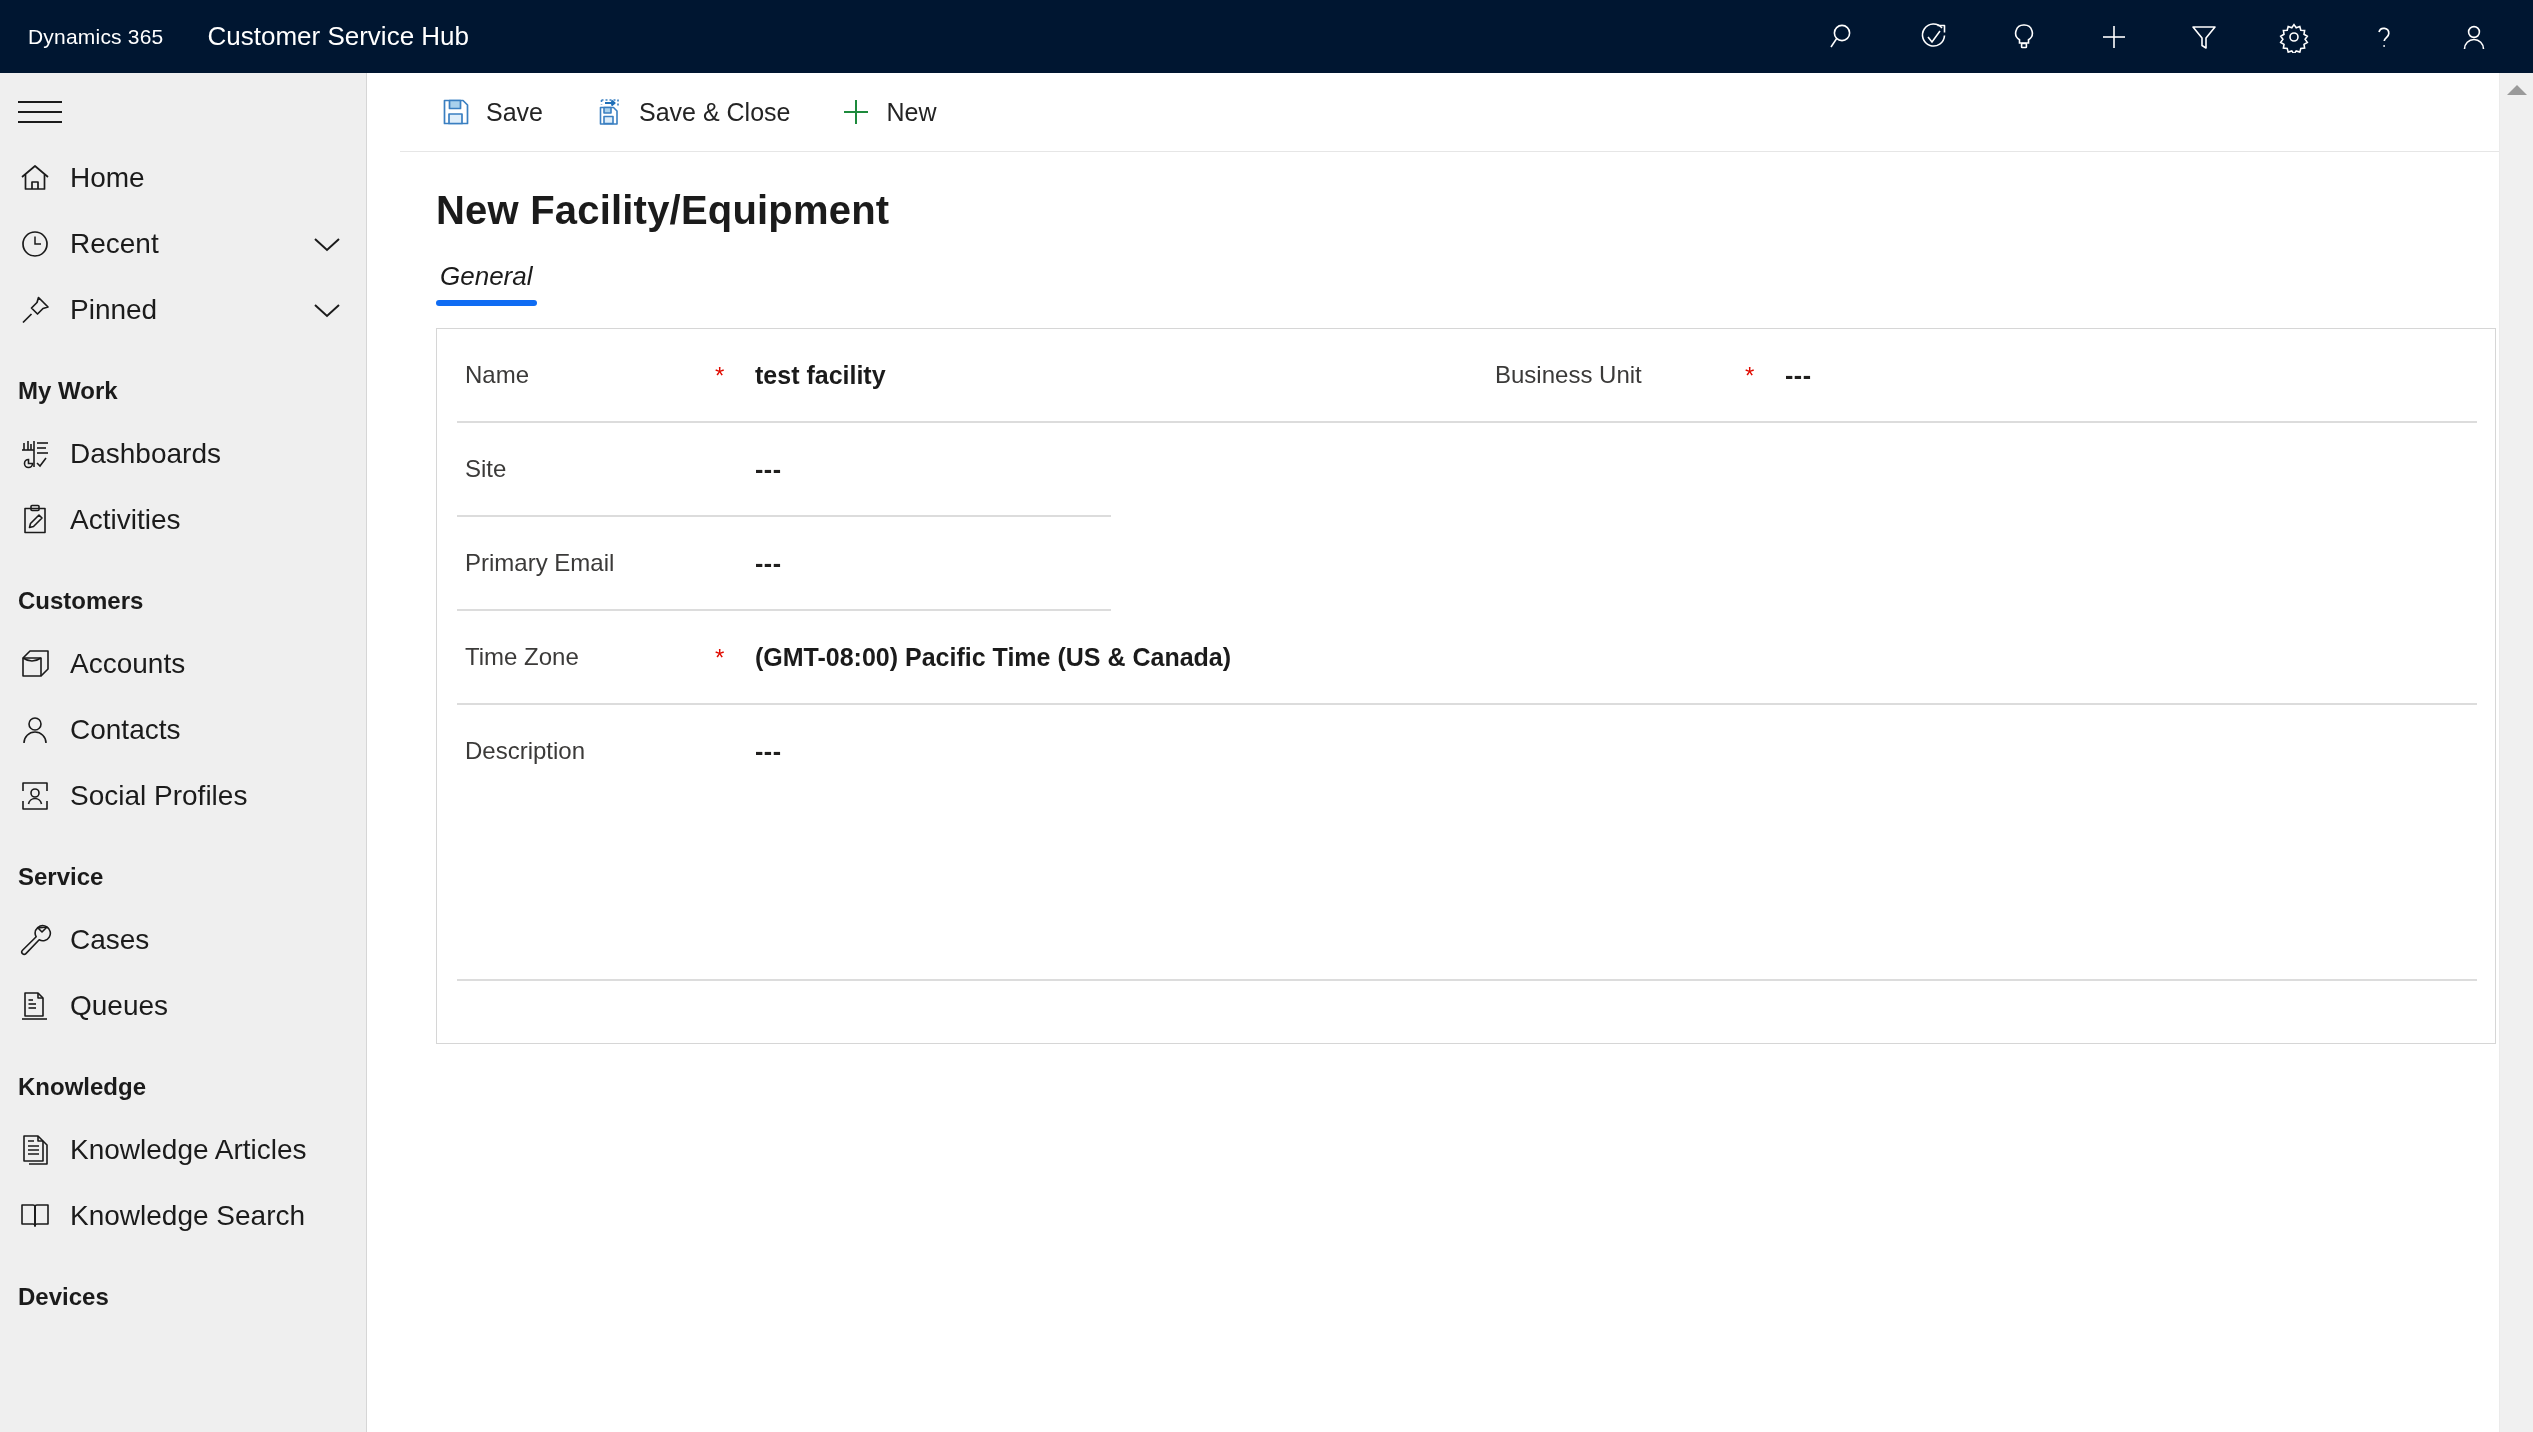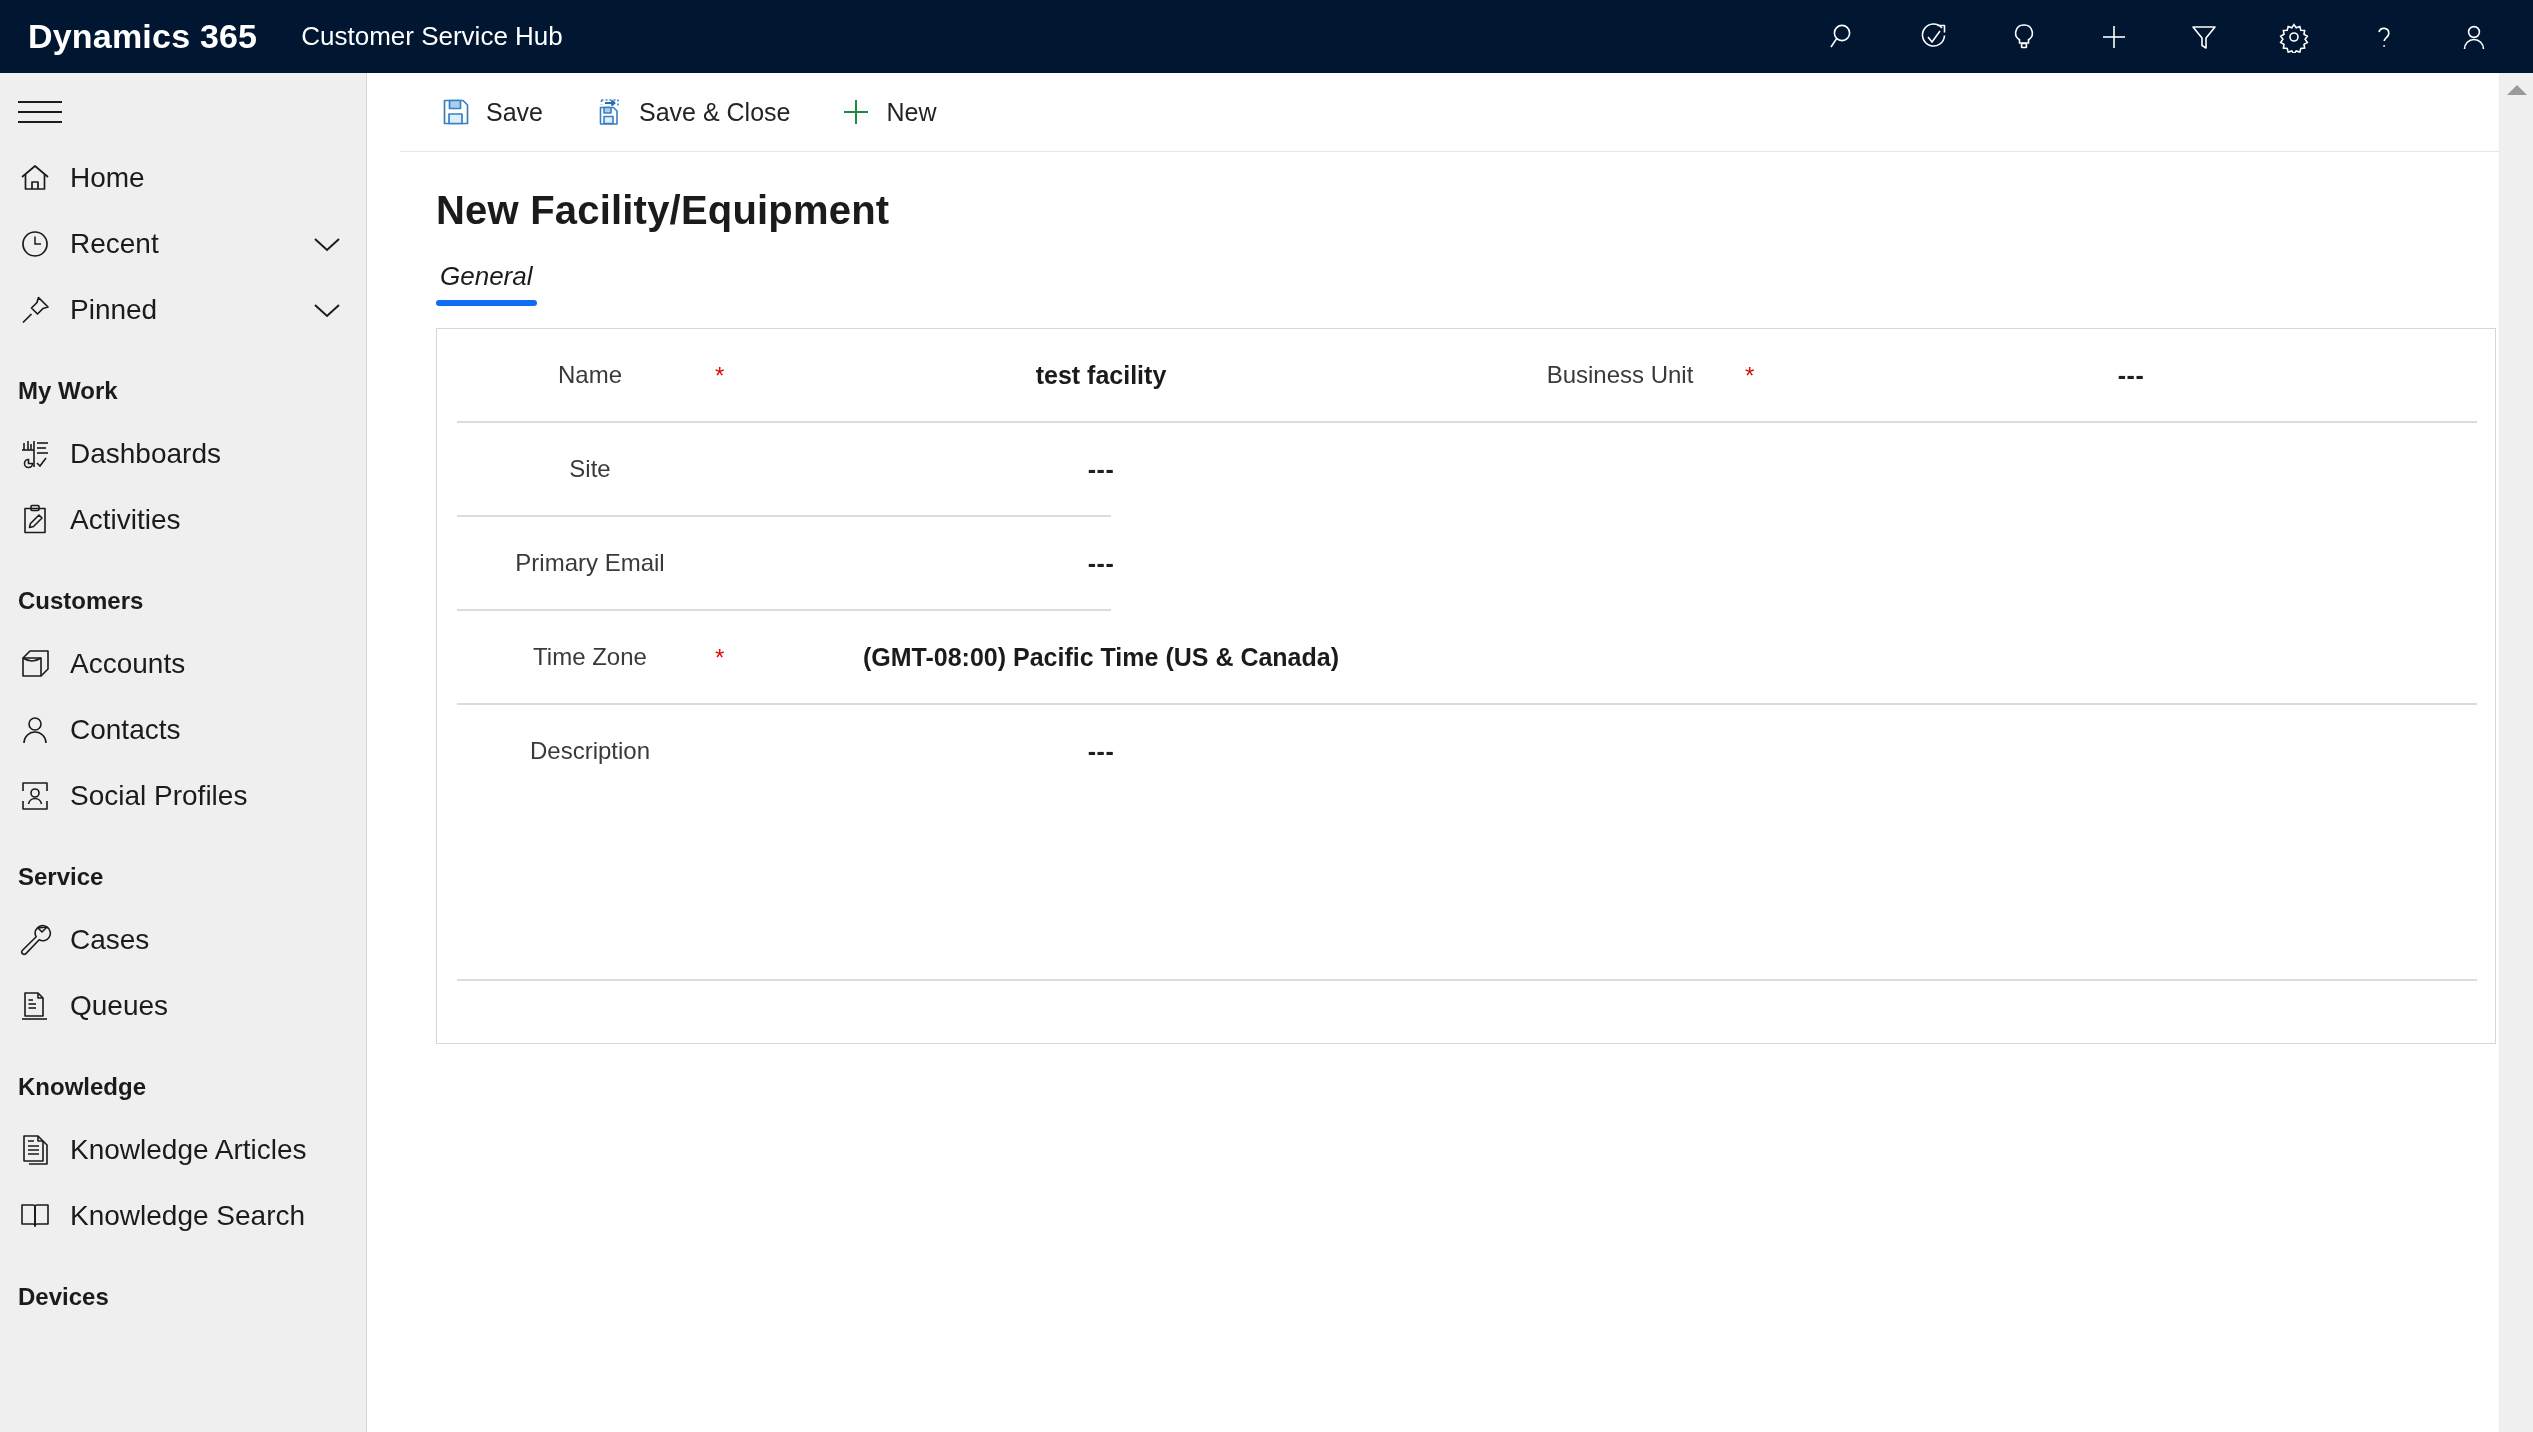--- a/index.html
+++ b/index.html
@@ -13,21 +13,21 @@
 
   
   .topbar {
     height: 73px; min-height: 73px;
     background: #001631;
     display: flex; align-items: center;
     padding: 0 0 0 28px;
     color: #ffffff;
   }
   .brand {
-    font-size: 34px; font-weight: bold; letter-spacing: .2px;
+    font-size: 21px; font-weight: normal; letter-spacing: .2px;
     color: #ffffff; white-space: nowrap;
   }
   .app-name {
     font-size: 26px; font-weight: normal; color: #ffffff;
     margin-left: 44px; white-space: nowrap;
   }
   .topbar-spacer { flex: 1 1 auto; }
   .topbar-actions { display: flex; align-items: center; height: 100%; padding-right: 14px; }
   .tb-icon {
     width: 90px; height: 73px;
@@ -113,21 +113,21 @@
     border: 1px solid #d6d6d6;
     background: #ffffff;
     position: relative;
   }
   .form-row {
     position: relative;
     display: flex;
   }
   .col {
     position: relative;
-    width: 1030px; min-width: 1030px; text-align: center;
+    width: 1030px; min-width: 1030px;
   }
   .field {
     position: relative;
     height: 92px;
     display: flex; align-items: center;
     padding-left: 28px;
   }
   .field-label {
     width: 250px; min-width: 250px;
     font-size: 24px; color: #3b3a39; white-space: nowrap;

